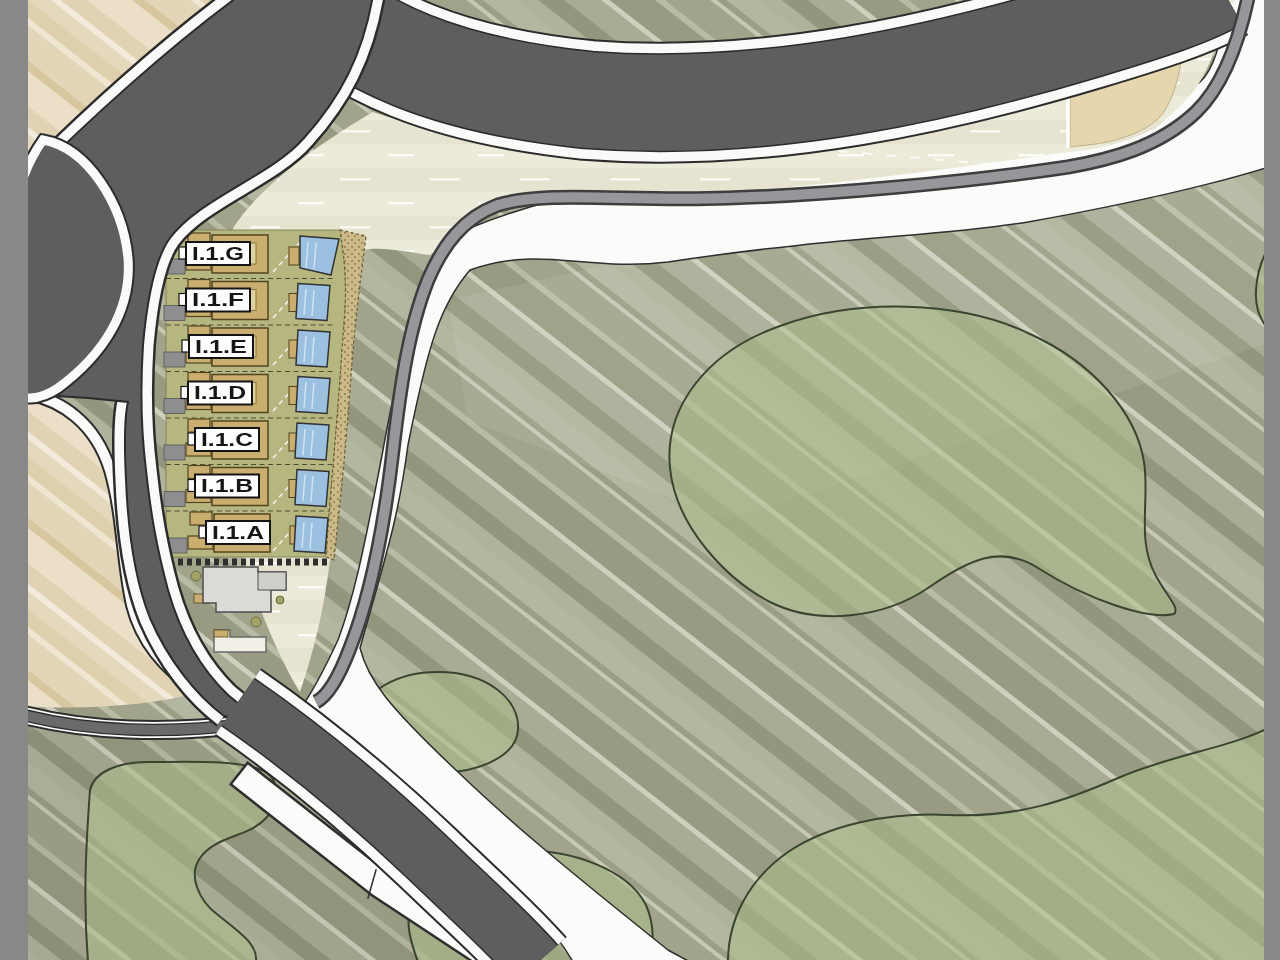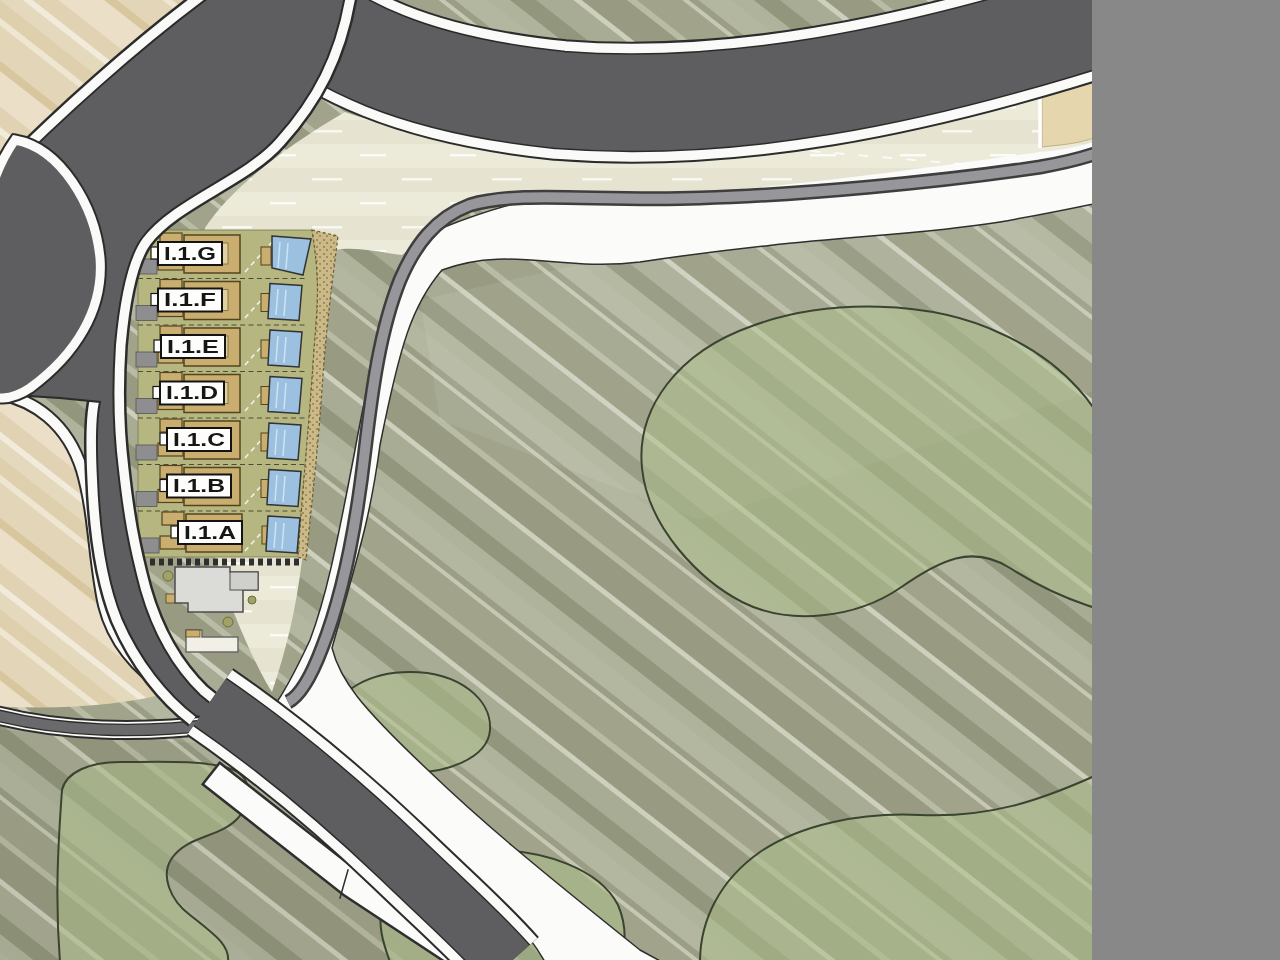--- a/index.html
+++ b/index.html
@@ -1,16 +1,16 @@
 <!DOCTYPE html>
 <html><head>
 <meta charset="utf-8">
 <style>
   html,body{margin:0;padding:0;background:#888;}
-  .stage{width:1092px;height:960px;position:relative;overflow:hidden;background:#a7aa92;}
+  .stage{width:1236px;height:960px;position:relative;overflow:hidden;background:#a7aa92;margin-left:28px;}
   svg{display:block;}
   text.villa-label{font-family:"Liberation Sans",sans-serif;font-weight:bold;font-size:18px;fill:#161616;}
 </style>
 </head>
 <body>
 
 <div class="stage">
 <svg width="1280" height="960" viewBox="0 0 1280 960">
   <defs>
     <pattern id="greenStripes" width="150" height="150" patternUnits="userSpaceOnUse" patternTransform="rotate(38)">

